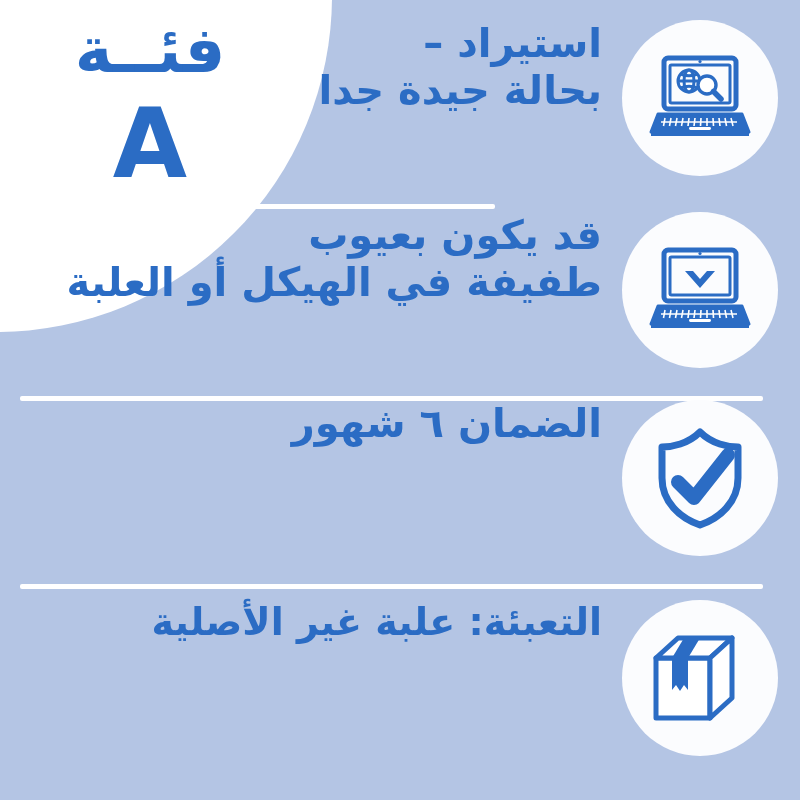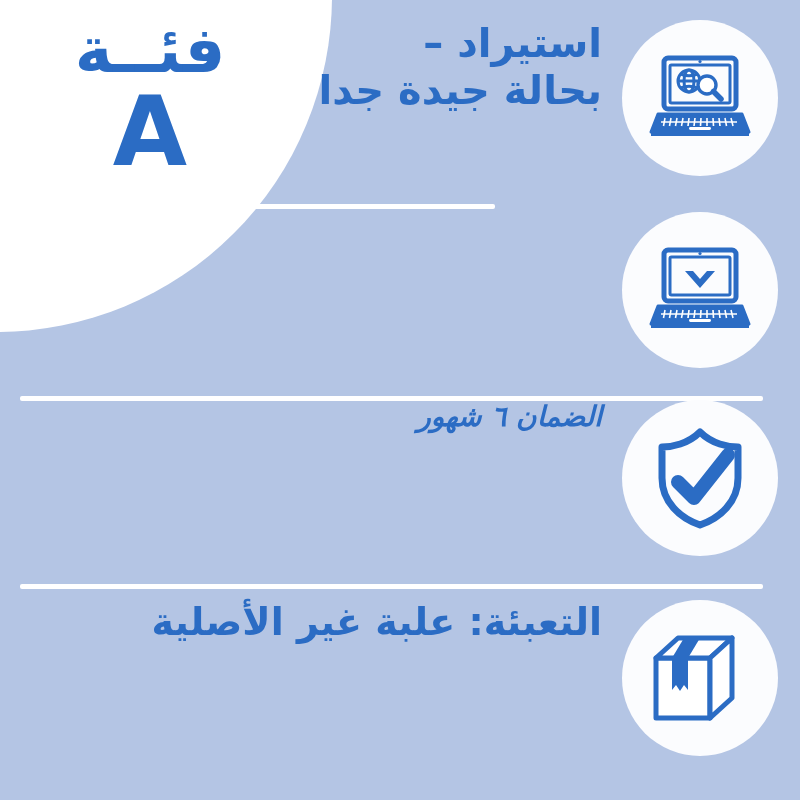--- a/index.html
+++ b/index.html
@@ -35,21 +35,21 @@
     text-align:center;
     color:#2b6cc4;
     line-height:1;
   }
   .badge-word {
     font-size:64px;
     font-weight:bold;
     letter-spacing:0;
     direction:rtl;
     display:block;
-    margin-bottom:2px;
+    margin-bottom:14px;
   }
   .badge-letter {
     font-size:96px;
     font-weight:bold;
     display:block;
     direction:ltr;
   }
 
   .rows {
     position:absolute;
@@ -90,21 +90,21 @@
     padding-right:10px;
     color:#2b6cc4;
     font-weight:bold;
     font-size:41px;
     line-height:1.18;
     direction:rtl;
     white-space:pre-line;
   }
   .row-1 .row-text { font-size:40px; }
   .row-2 .row-text { font-size:40px; }
-  .row-3 .row-text { font-size:28px;font-style:italic; }
+  .row-3 .row-text { font-size:40px; }
   .row-4 .row-text { font-size:38px;margin-left:13px; }
 
   .divider {
     position:absolute;
     height:5px;
     background:#ffffff;
     z-index:2;
     border-radius:2px;
   }
   .divider-1 { top:204px; left:20px; right:305px; }
@@ -197,20 +197,22 @@
             <line x1="68" y1="66" x2="68.5" y2="74"></line>
               <line x1="74" y1="66" x2="75" y2="74"></line>
             <line x1="80" y1="66" x2="81.5" y2="74"></line>
               <line x1="86" y1="66" x2="88" y2="74"></line>
             <line x1="16" y1="70" x2="92" y2="70"></line>
           </g>
           <rect x="44" y="75" width="22" height="3" rx="1.4" fill="#ffffff"></rect>
           <path d="M6 80 L104 80 L104 84 L6 84 Z" fill="#2b6cc4"></path>
         </svg>
       </div>
+      <div class="row-text">قد يكون بعيوب
+طفيفة في الهيكل أو العلبة</div>
     </div>
 
     <div class="row row-3">
       <div class="icon-wrap">
         <svg width="100" height="104" viewBox="0 0 100 104" aria-hidden="true">
           <path d="M50 6 C38 18 22 21 12 21 L12 52 C12 76 30 92 50 99 C70 92 88 76 88 52 L88 21 C78 21 62 18 50 6 Z" fill="none" stroke="#2b6cc4" stroke-width="7" stroke-linejoin="round"></path>
           <path d="M28 56 L44 72 L78 29" fill="none" stroke="#2b6cc4" stroke-width="14" stroke-linecap="round" stroke-linejoin="round"></path>
         </svg>
       </div>
       <div class="row-text">الضمان ٦ شهور</div>

